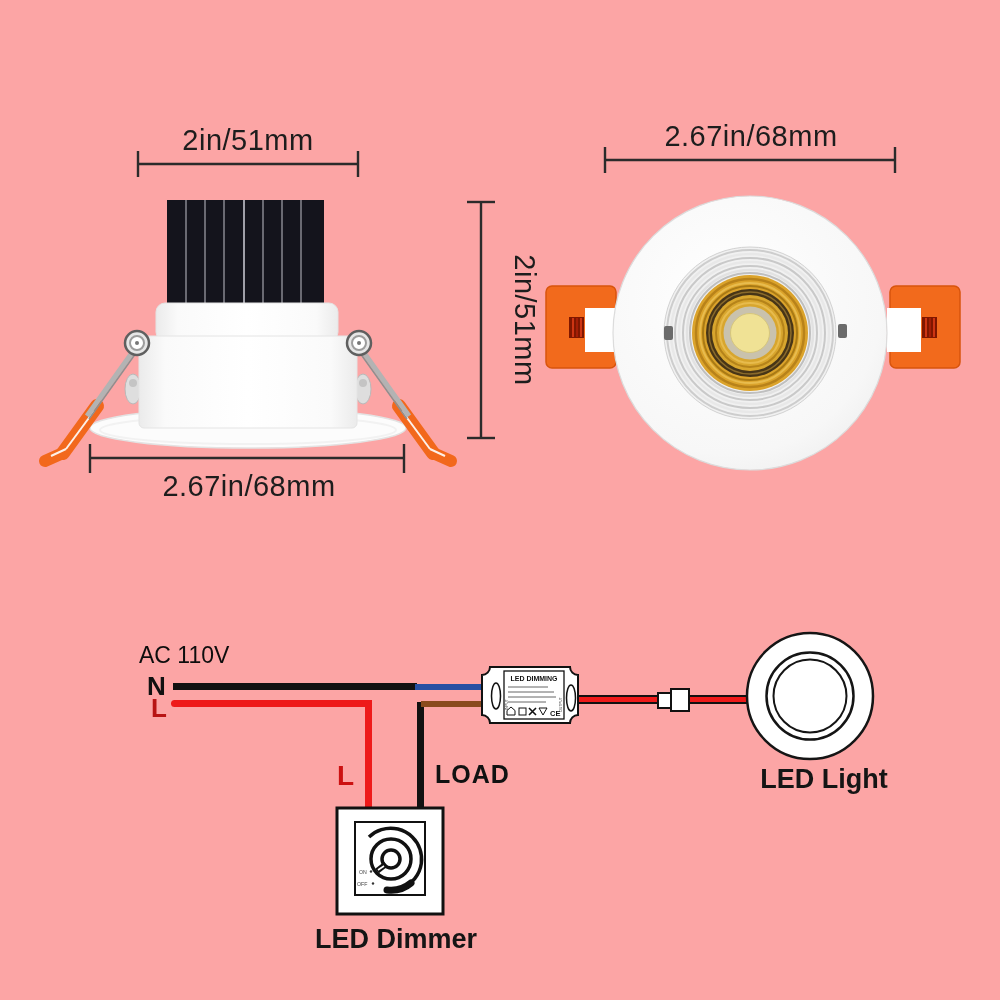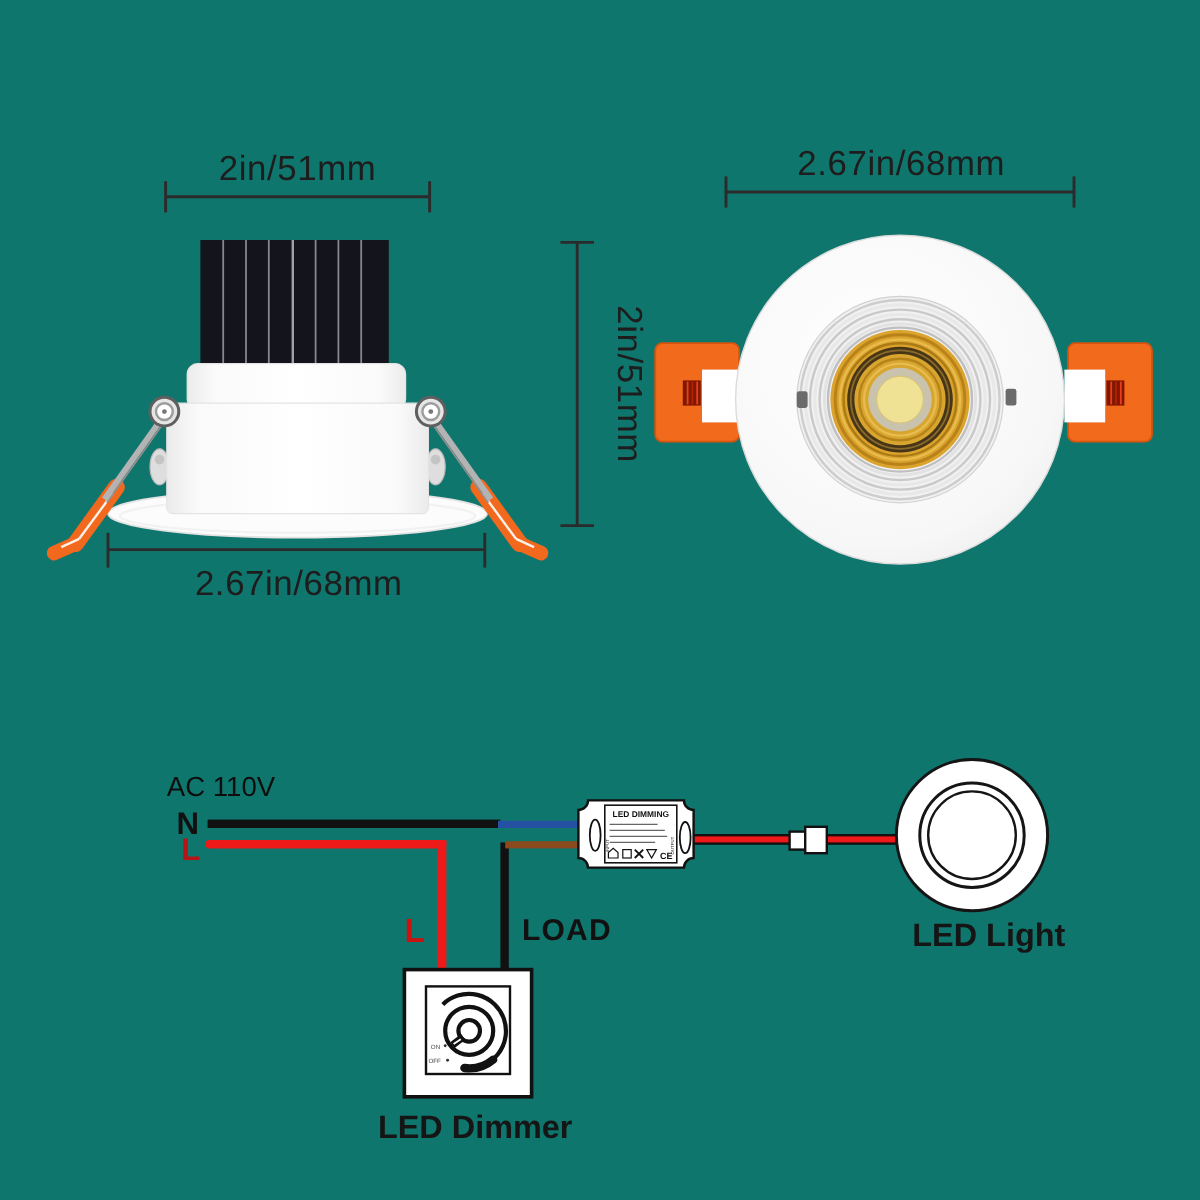--- a/index.html
+++ b/index.html
@@ -1,16 +1,16 @@
 <!DOCTYPE html>
 <html><head>
 <meta charset="utf-8">
 <style>
   html,body{margin:0;padding:0;background:#ffffff;}
-  .stage{position:relative;width:1000px;height:1000px;background:#0f766e;overflow:hidden;
+  .stage{position:relative;width:1000px;height:1000px;background:#fca5a5;overflow:hidden;
          font-family:"Liberation Sans", sans-serif;}
   svg text{font-family:"Liberation Sans", sans-serif;}
   .dim-text{font-size:29px;fill:#1d1d1d;letter-spacing:.5px;}
   .dim-line{stroke:#2b2b2b;stroke-width:2.4;}
   .supply-text{font-size:23px;font-weight:500;fill:#0d0d0d;}
   .n-label{font-size:26px;font-weight:bold;fill:#111;}
   .l-label{font-size:26px;font-weight:bold;fill:#b81414;}
   .branch-l{font-size:28px;font-weight:bold;fill:#cc1111;}
   .load-label{font-size:25px;font-weight:bold;fill:#111;letter-spacing:1px;}
   .caption-bold{font-size:27px;font-weight:bold;fill:#151515;}

